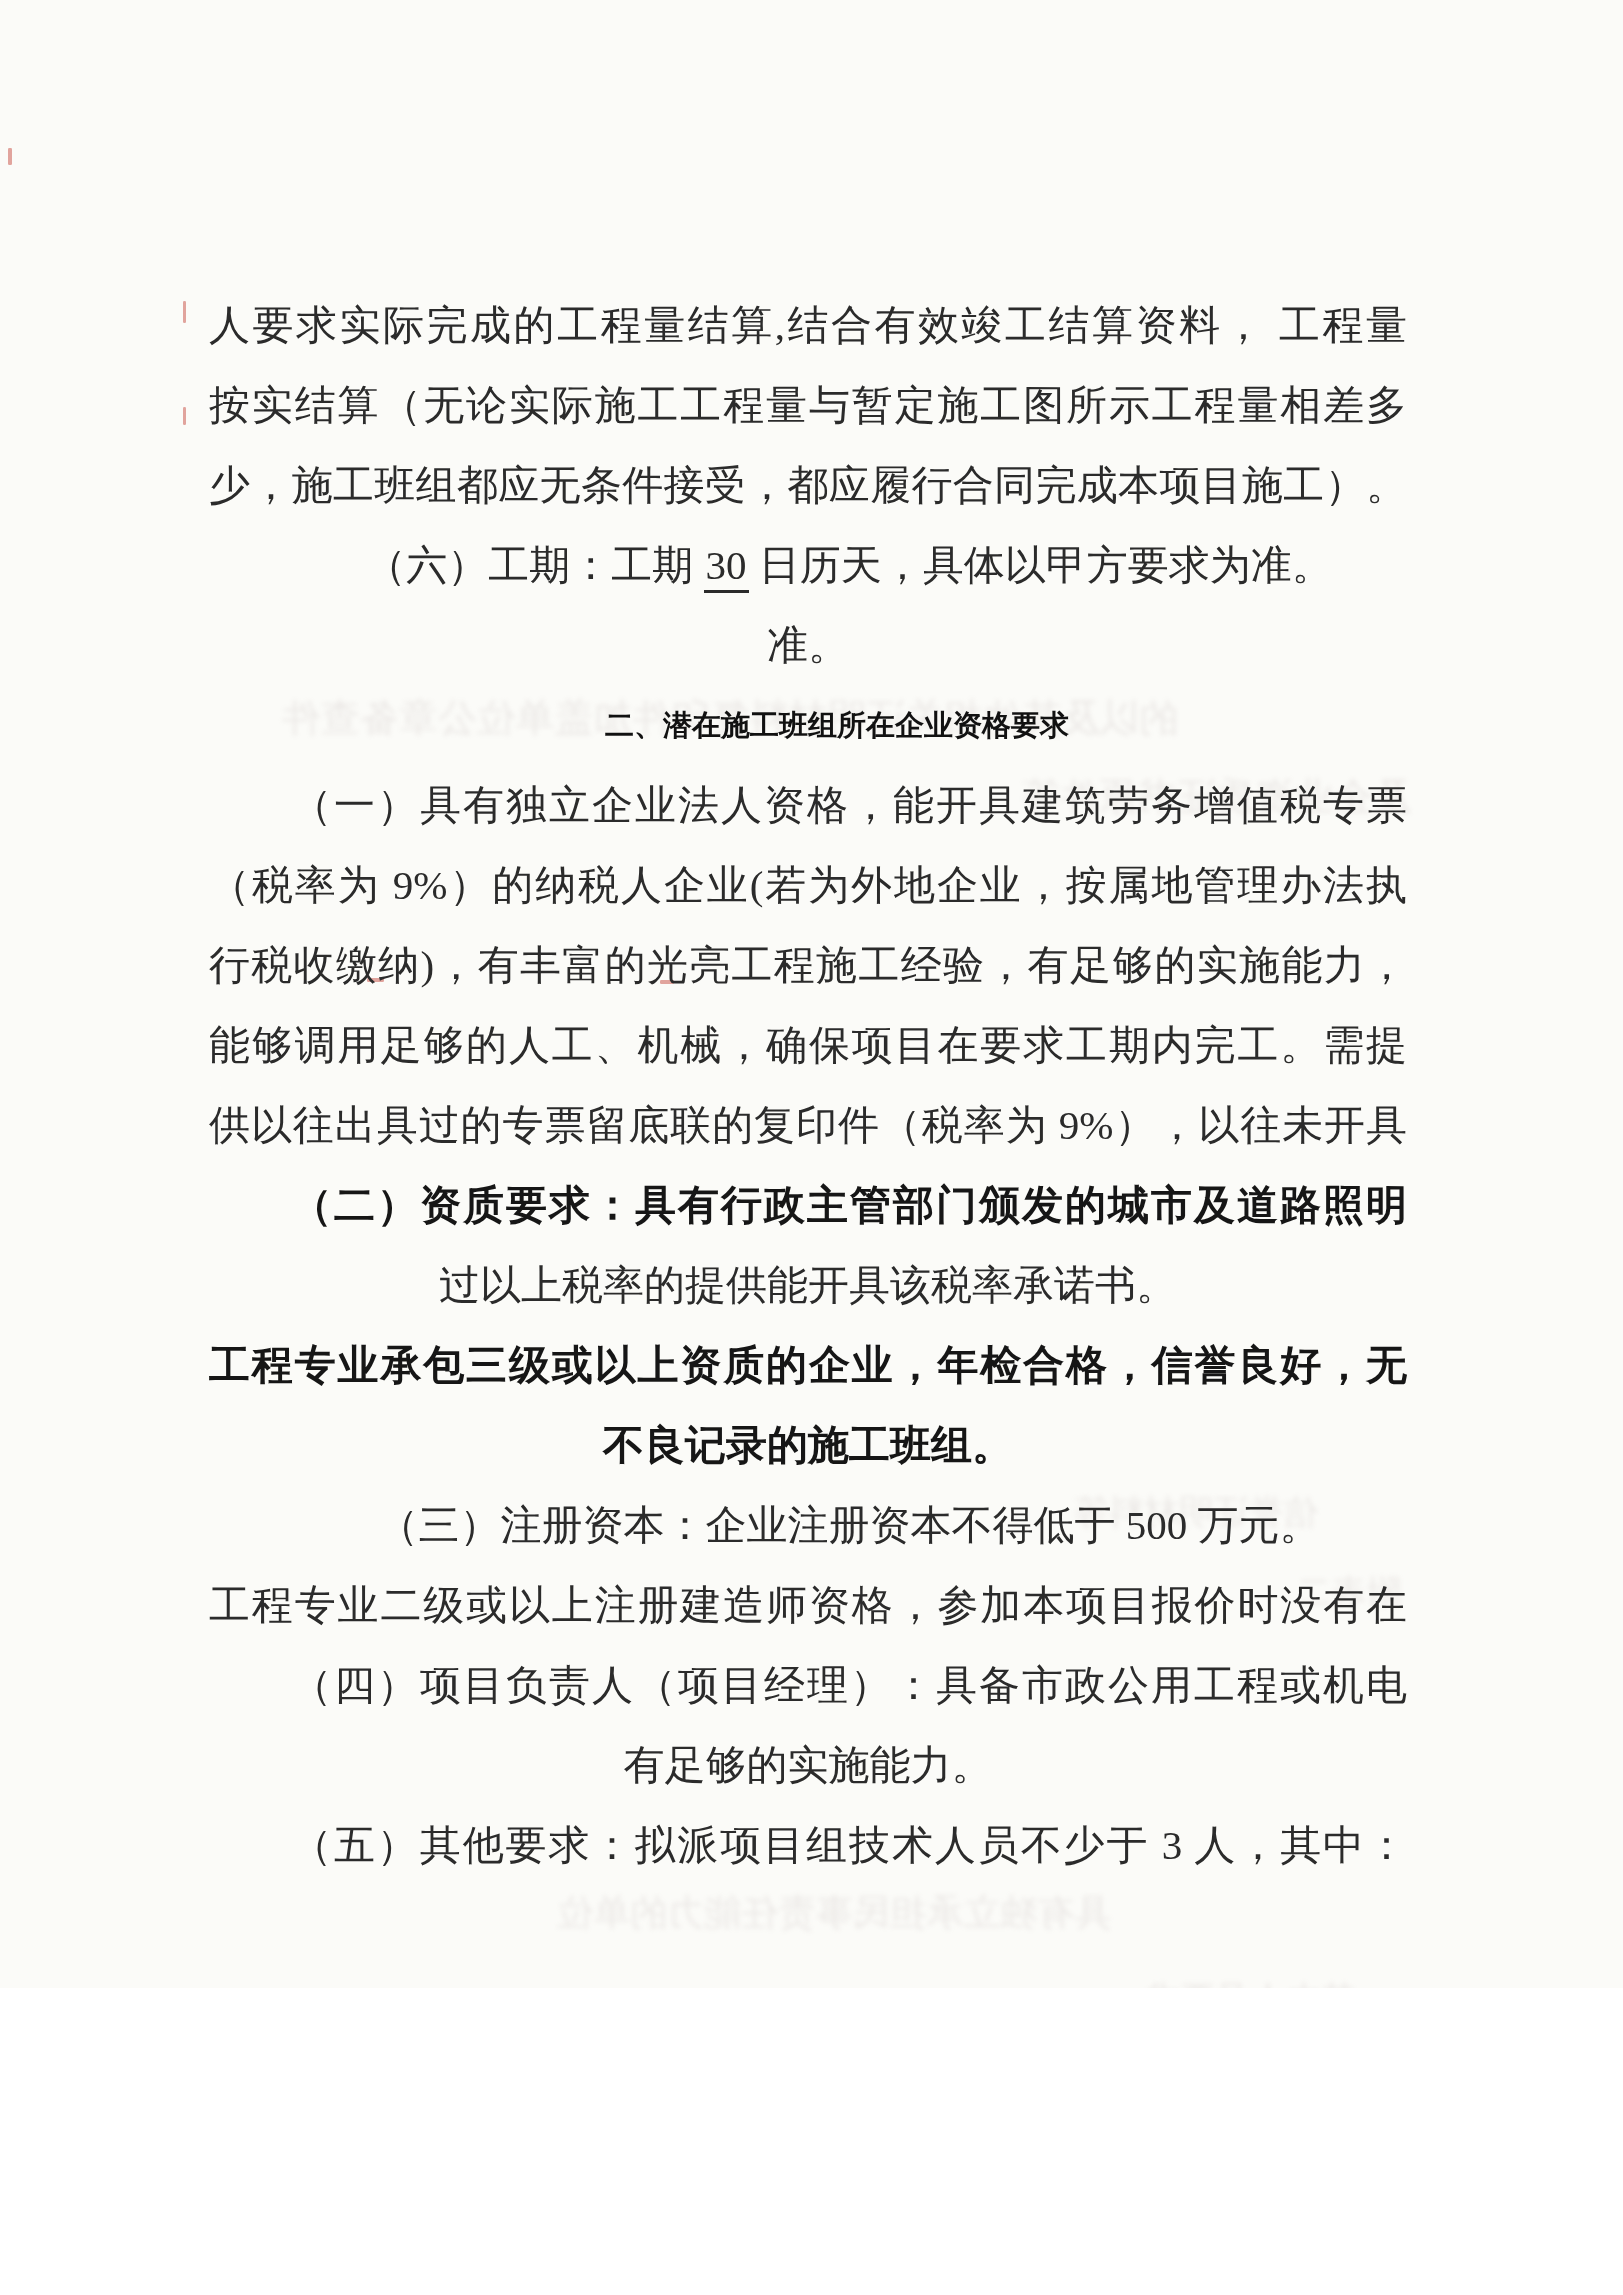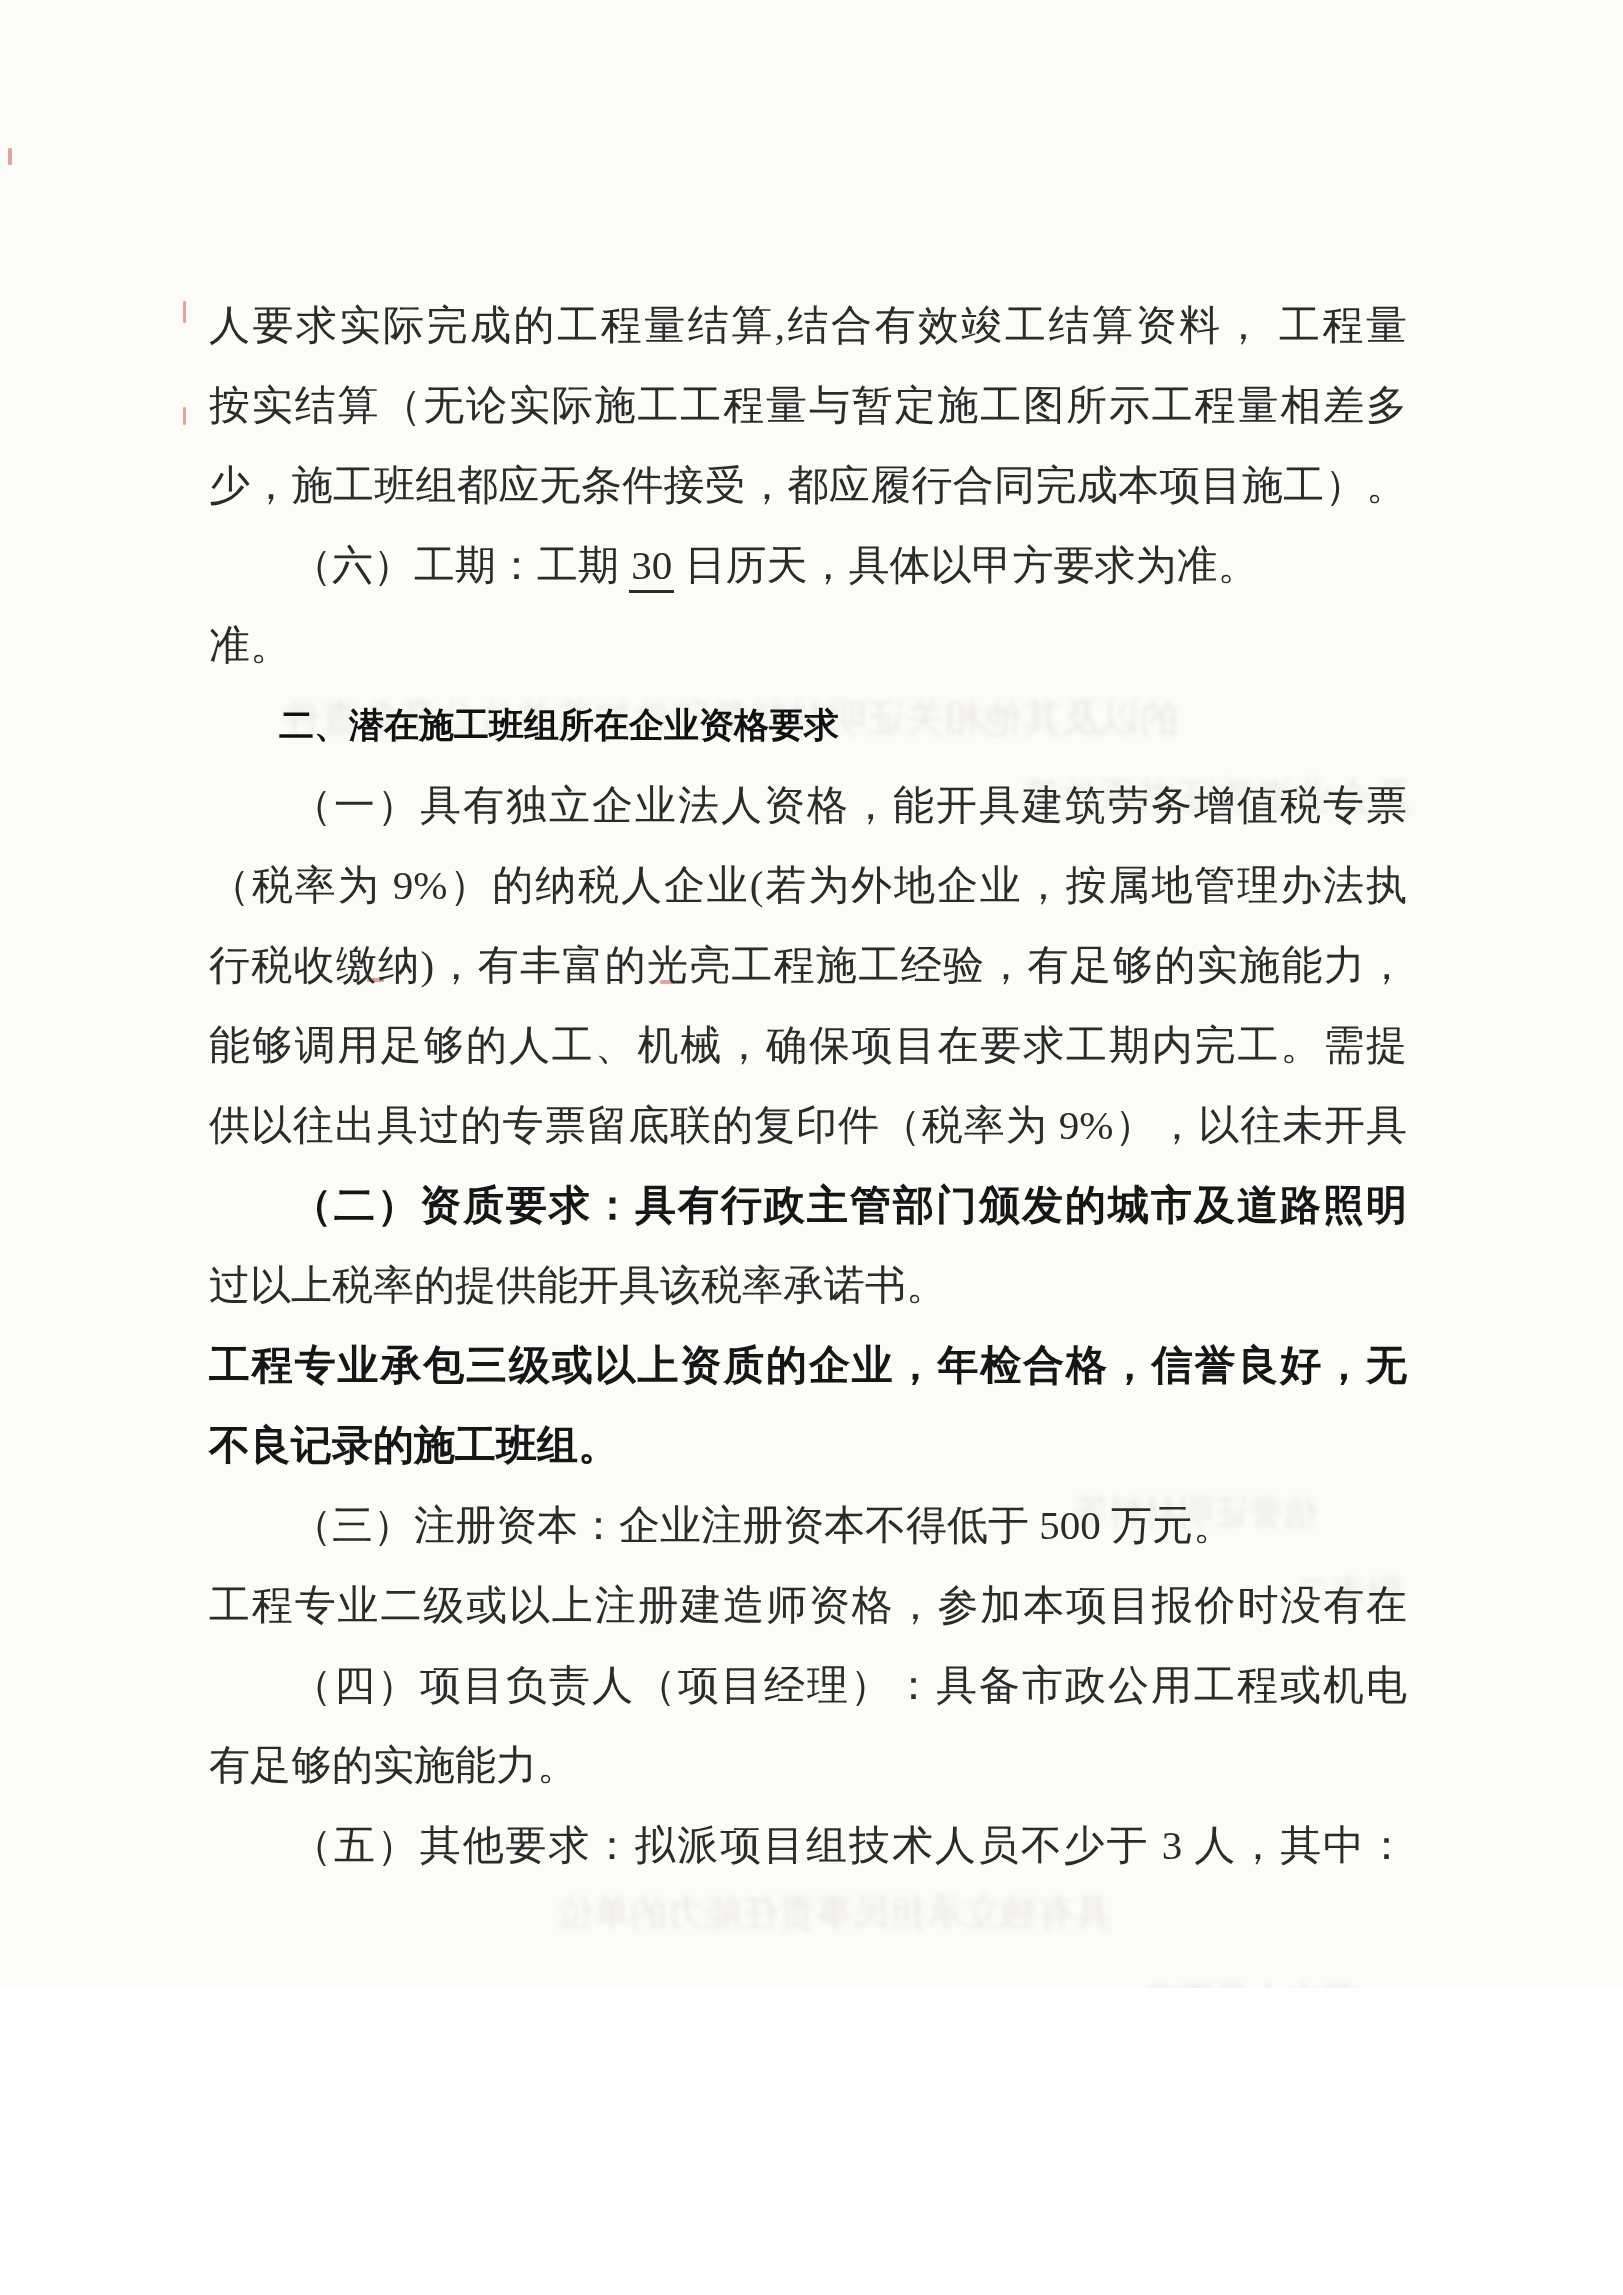--- a/index.html
+++ b/index.html
@@ -27,36 +27,37 @@
     top:285px;left:209px;width:1198px;
     color:var(--ink);
     font-size:41px;
   }
   .line{
     height:80px;
     line-height:80px;
     white-space:normal;
     overflow:visible;
     letter-spacing:0;
+    text-align:center;
   }
   .line.j{
     text-align:justify;
     text-align-last:justify;
   }
   .line.i{
     text-indent:2em;
   }
   .line.b{
     font-weight:700;
     color:var(--bold-ink);
   }
   .line.h{
     font-family:"Liberation Sans","DejaVu Sans",sans-serif;
     font-weight:700;
-    font-size:35px;
+    font-size:29px;
     color:#111;
   }
   .u{
     border-bottom:3.9px solid currentColor;
     padding:0 2px 2px 2px;
   }
   .pagenum{
     position:absolute;
     top:2095px;left:0;width:100%;
     text-align:center;

